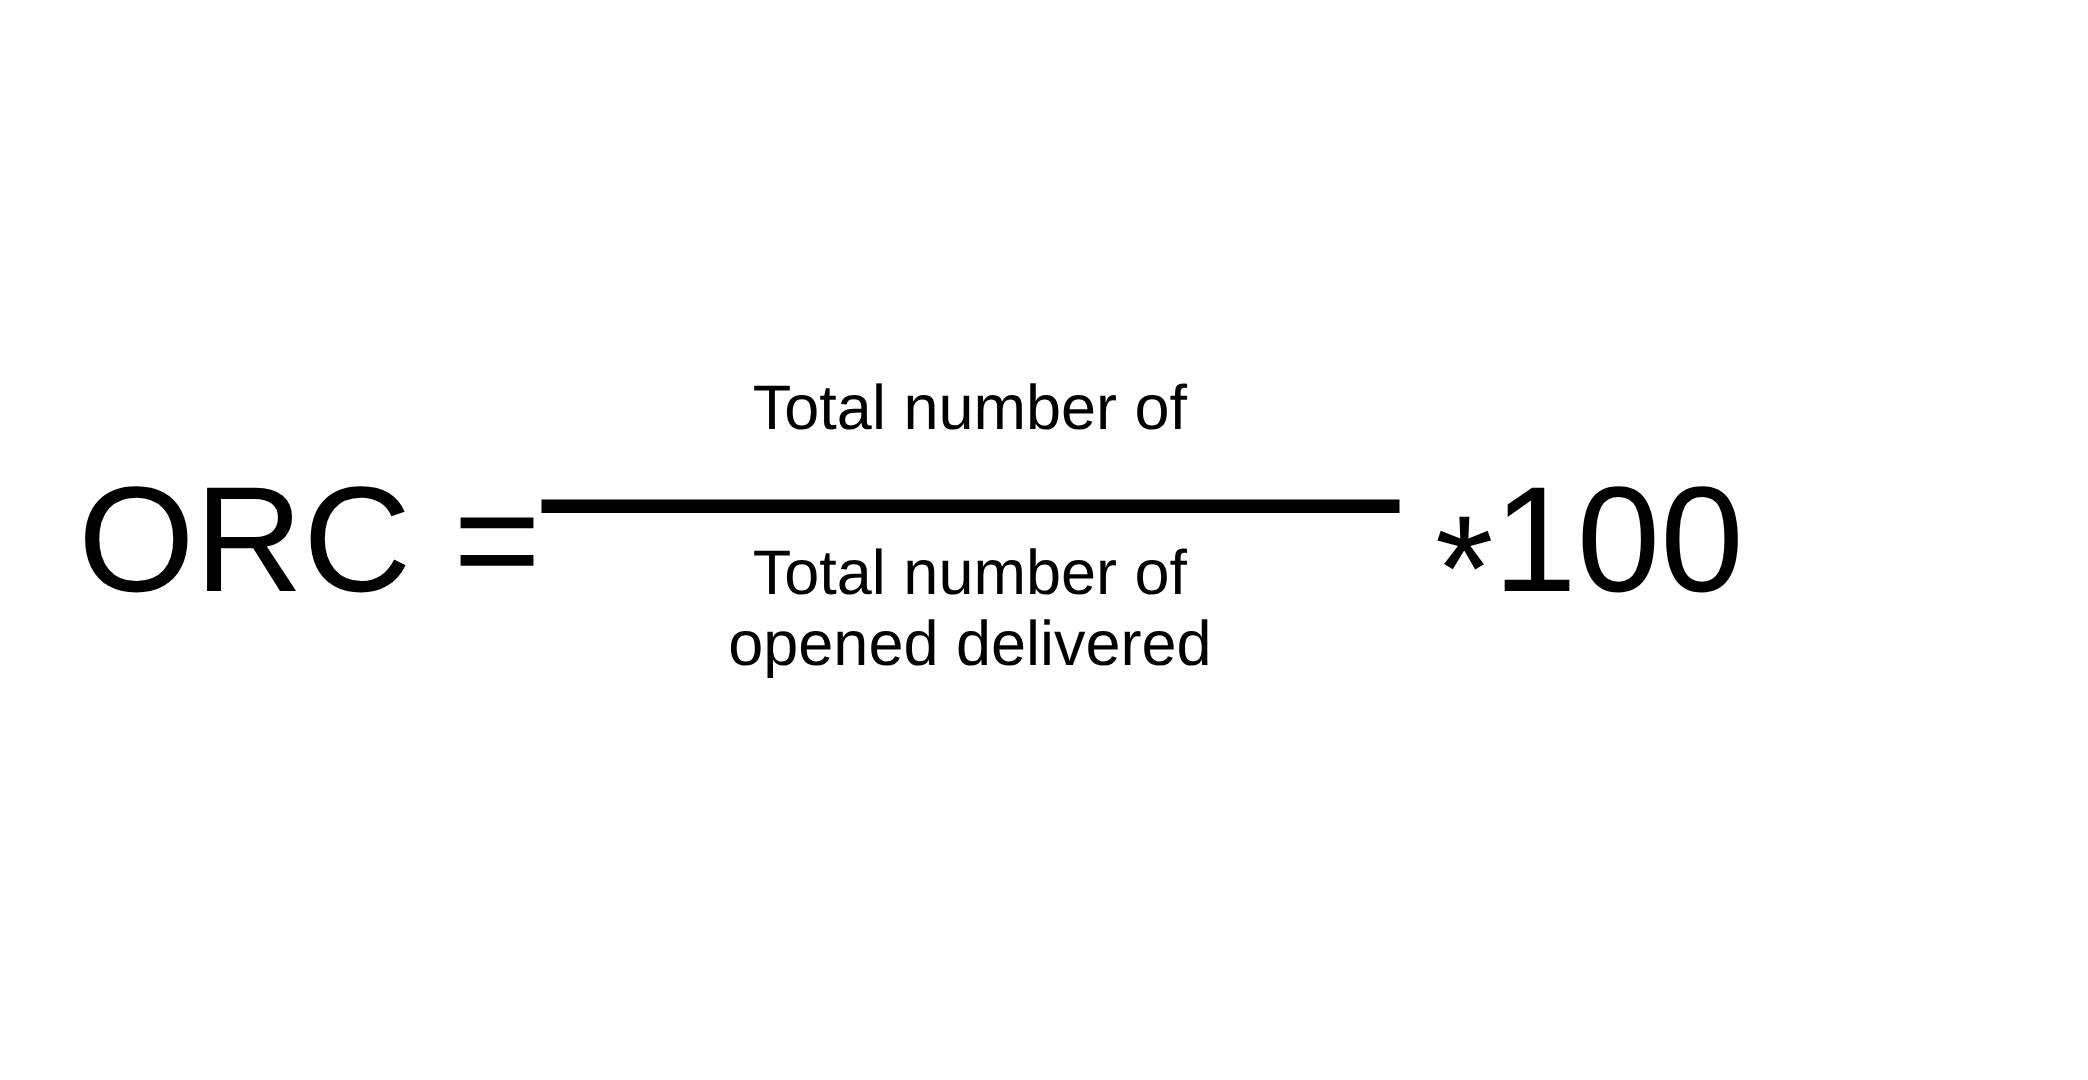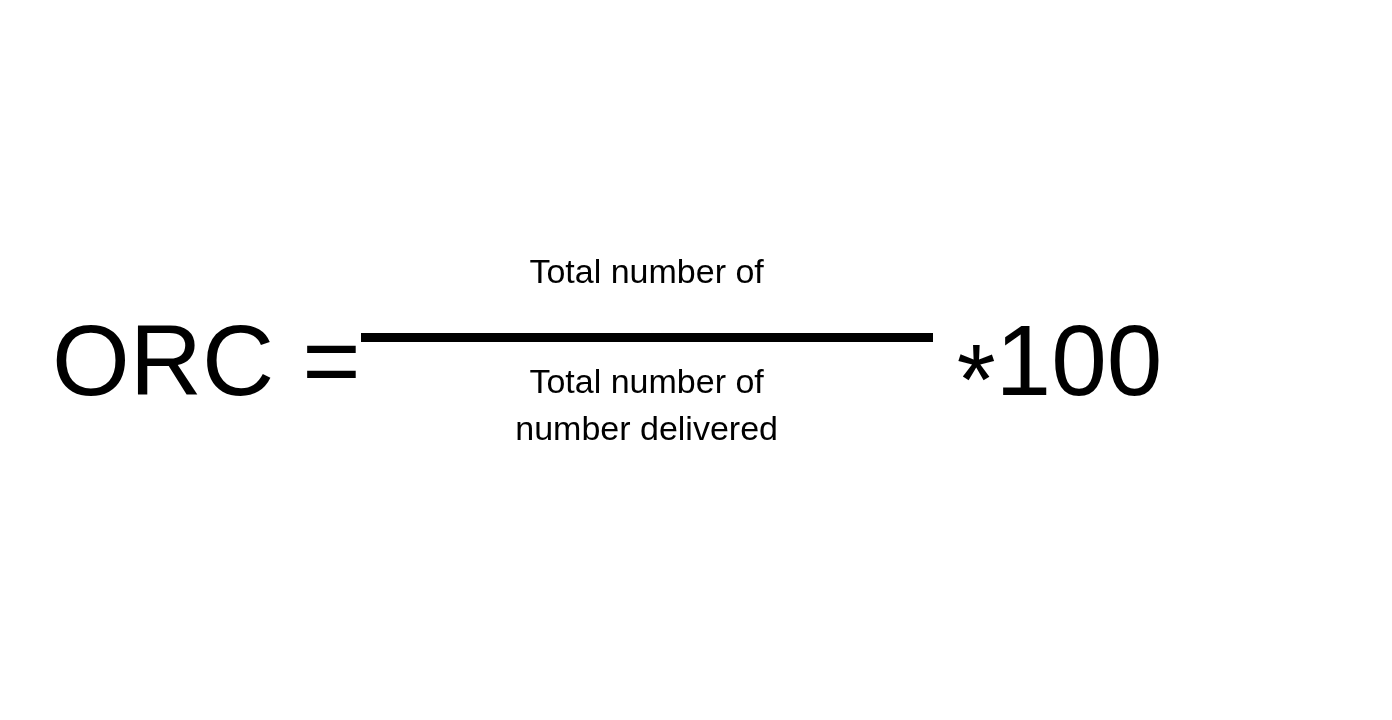--- a/index.html
+++ b/index.html
@@ -33,21 +33,21 @@
   .lhs .eq {
     margin-left: 28px;
   }
   .fraction {
     display: flex;
     flex-direction: column;
     align-items: center;
     transform: translateY(-10px);
   }
   .numerator, .denominator {
-    font-size: 34px;
+    font-size: 42px;
     line-height: 47px;
     text-align: center;
     white-space: nowrap;
   }
   .numerator { margin-bottom: 38px; }
   .bar {
     width: 572px;
     height: 9px;
     background: var(--ink);
   }
@@ -74,21 +74,21 @@
       <span>ORC</span><span class="eq">=</span>
     </div>
 
     <div class="fraction">
       <div class="numerator">
         <div>Total number of</div>
       </div>
       <div class="bar"></div>
       <div class="denominator">
         <div>Total number of</div>
-        <div>number delivered</div>
+        <div>opened delivered</div>
       </div>
     </div>
 
     <div class="multiplier">
       <span class="asterisk">*</span><span>100</span>
     </div>
 
   </div>
 </div>
 

